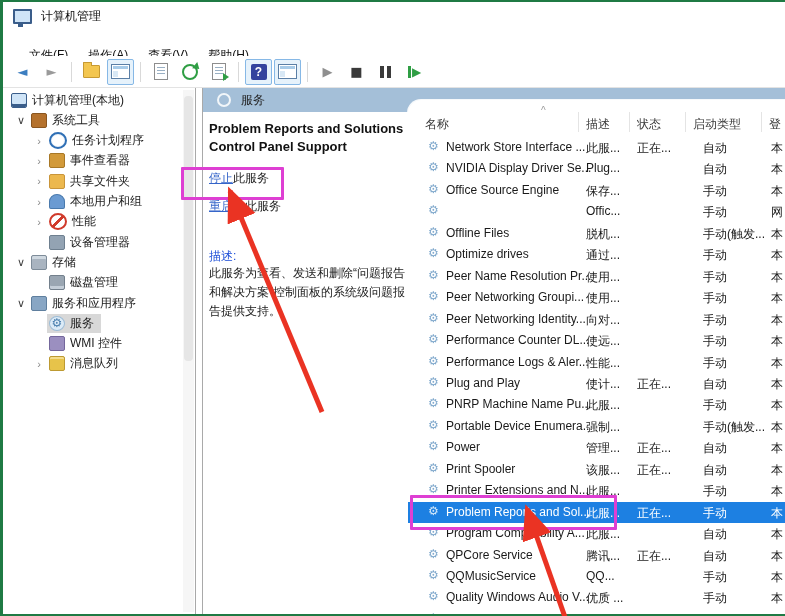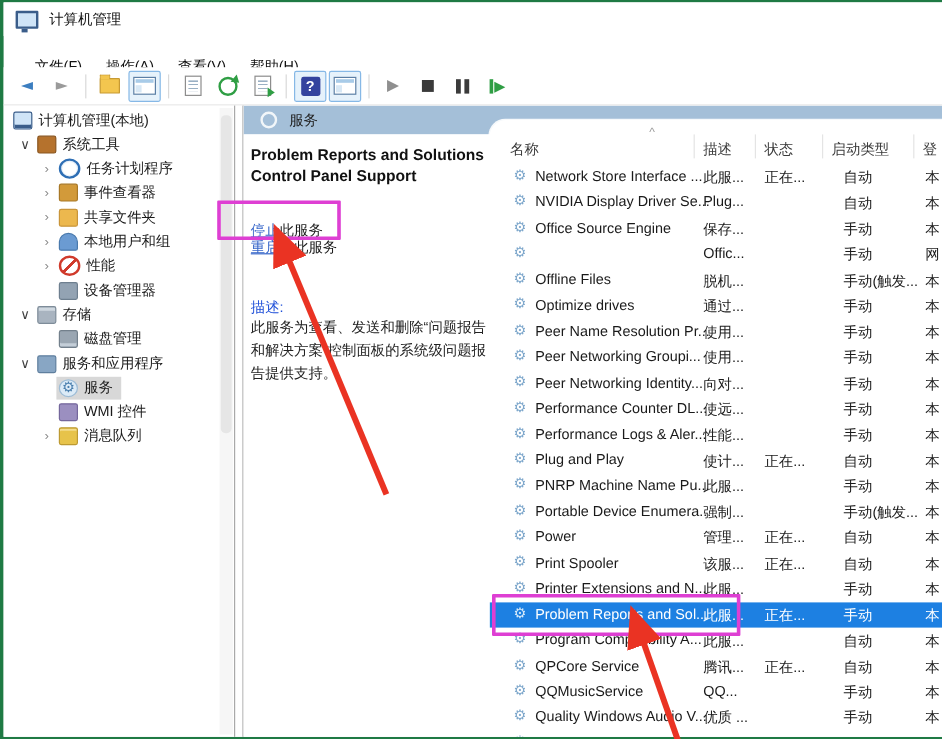--- a/index.html
+++ b/index.html
@@ -72,21 +72,21 @@
   
   #right{position:absolute;left:200px;top:86px;right:0;bottom:0;background:#fff;overflow:hidden;}
   #svc-header{position:absolute;left:0;top:0;right:0;height:24px;background:#a4bfd8;display:flex;align-items:center;padding-left:14px;gap:10px;color:#222;}
   .ring{width:10px;height:10px;border:2px solid rgba(255,255,255,.85);border-radius:50%;flex:none;}
 
   
   #details{position:absolute;left:0;top:24px;width:206px;bottom:0;background:#fff;z-index:1;}
   .svc-title{position:absolute;left:6px;top:8px;font-weight:bold;font-size:13px;line-height:18px;color:#111;white-space:nowrap;}
   .link-row{position:absolute;left:6px;white-space:nowrap;}
   .link-row a{color:#3565c9;text-decoration:underline;cursor:pointer;}
-  #stop-row{top:72px;}
+  #stop-row{top:58px;}
   #restart-row{top:86px;}
   .desc-label{position:absolute;left:6px;top:136px;color:#1d4ed8;}
   #desc-lines{position:absolute;left:6px;top:152px;line-height:19px;color:#222;white-space:nowrap;}
 
   
   #card{position:absolute;left:205px;top:12px;right:0;bottom:0;background:#fff;border-top-left-radius:14px;overflow:hidden;z-index:2;box-shadow:-1px -1px 0 rgba(255,255,255,.9);}
   #list-header{position:absolute;left:0;top:0;right:0;height:36px;}
   .hcol{position:absolute;top:16px;color:#3a3a3a;white-space:nowrap;}
   .hsep{position:absolute;top:12px;height:20px;width:1px;background:#e4e4e4;}
   .sortmark{position:absolute;top:5px;left:133px;color:#9a9a9a;font-size:10px;}

